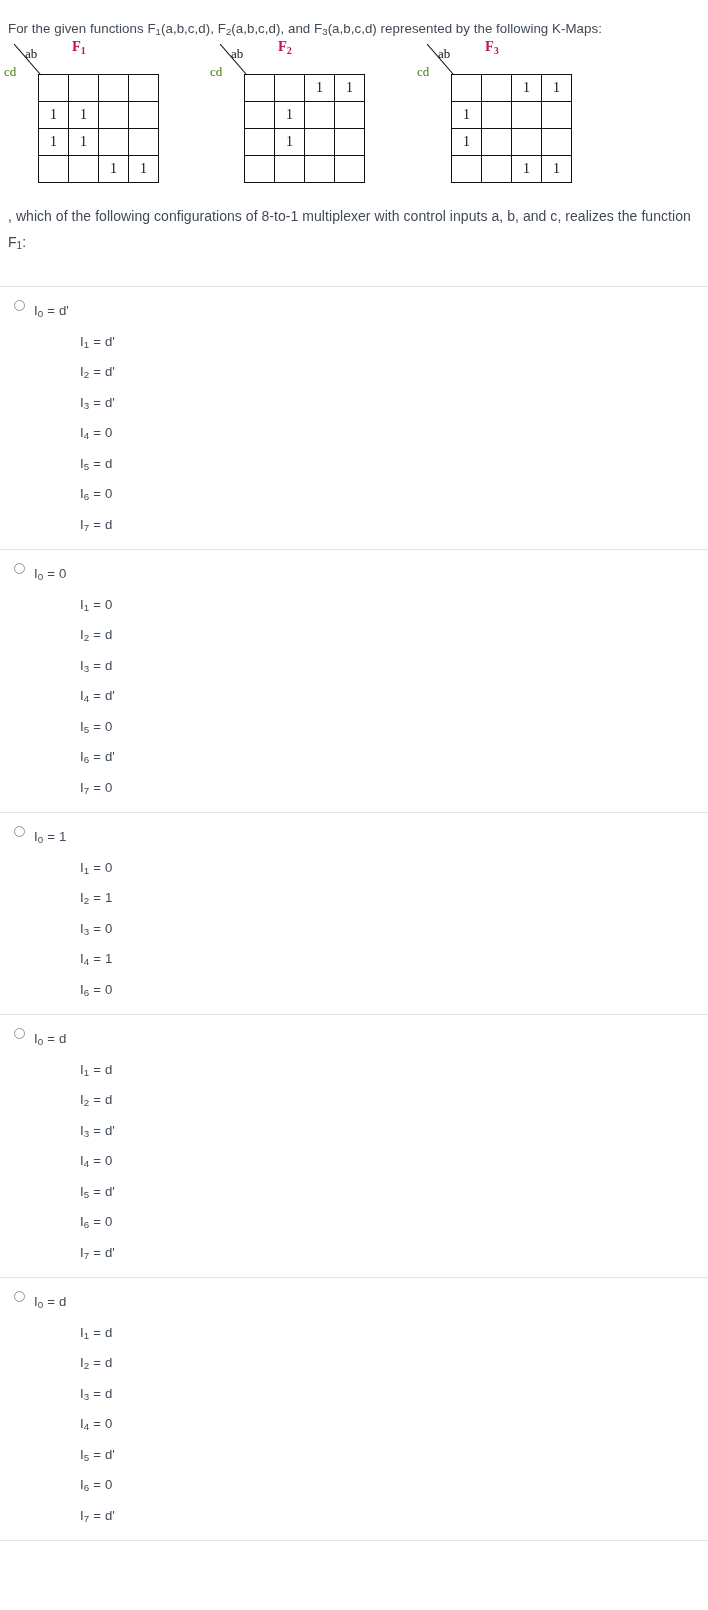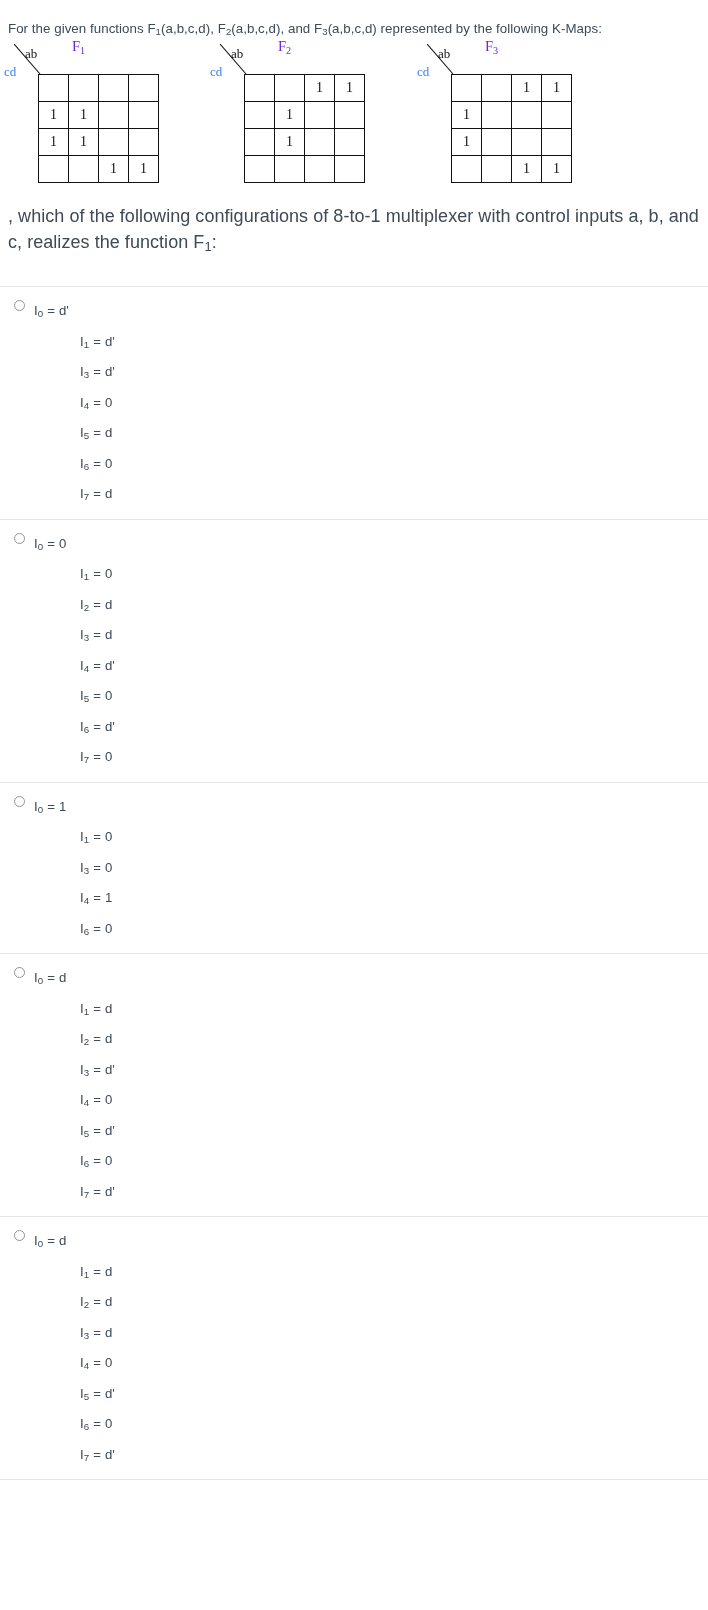--- a/index.html
+++ b/index.html
@@ -26,21 +26,21 @@
     line-height: 21px;
     color: #3f4a56;
     letter-spacing: 0.05px;
     margin-top: 16px;
   }
   .question-tail {
     position: absolute;
     left: 8px;
     top: 203px;
     width: 692px;
-    font-size: 18px;
+    font-size: 14px;
     line-height: 26px;
     color: #3f4a56;
     letter-spacing: 0.05px;
   }
   sub {
     font-size: 0.72em;
     vertical-align: -0.22em;
     line-height: 0;
   }
 
@@ -62,44 +62,44 @@
   }
   .kmap-f1 { left: 2px; }
   .kmap-f2 { left: 208px; }
   .kmap-f3 { left: 415px; }
 
   .kmap-title {
     position: absolute;
     left: 70px;
     top: 0px;
     font-family: "Liberation Serif", serif;
-    font-weight: normal;
+    font-weight: bold;
     font-size: 14.5px;
-    color: #6d28d9;
+    color: #be185d;
     white-space: nowrap;
   }
   .kmap-title sub {
     font-size: 0.7em;
     vertical-align: -0.25em;
   }
   .kmap-lbl-ab {
     position: absolute;
     left: 23px;
     top: 8px;
     font-size: 13px;
     font-family: Liberation Serif, serif;
     color: #111111;
   }
   .kmap-lbl-cd {
     position: absolute;
     left: 2px;
     top: 26px;
     font-size: 13px;
     font-family: "Liberation Serif", serif;
-    color: #3b82f6;
+    color: #4d7c0f;
   }
   .kmap-slash {
     position: absolute;
     left: 12px;
     top: 6px;
     width: 30px;
     height: 32px;
   }
   .kmap-slash line { stroke: #111111; stroke-width: 1.1; }
 
@@ -295,20 +295,21 @@
 <div class="question-tail">
   <span><span>, which of the following configurations of 8-to-1 multiplexer with control inputs a, b, and c, realizes the function F</span><sub>1</sub><span>:</span></span>
 </div>
 
 <div class="options">
     <div class="option">
       <span class="option-radio"></span>
       <ul class="option-lines">
         <li class="option-line first-line"><span>I</span><sub>0</sub><span> = d'</span></li>
         <li class="option-line"><span>I</span><sub>1</sub><span> = d'</span></li>
+        <li class="option-line"><span>I</span><sub>2</sub><span> = d'</span></li>
         <li class="option-line"><span>I</span><sub>3</sub><span> = d'</span></li>
         <li class="option-line"><span>I</span><sub>4</sub><span> = 0</span></li>
         <li class="option-line"><span>I</span><sub>5</sub><span> = d</span></li>
         <li class="option-line"><span>I</span><sub>6</sub><span> = 0</span></li>
         <li class="option-line"><span>I</span><sub>7</sub><span> = d</span></li>
       </ul>
     </div>
     <div class="option">
       <span class="option-radio"></span>
       <ul class="option-lines">
@@ -320,20 +321,21 @@
         <li class="option-line"><span>I</span><sub>5</sub><span> = 0</span></li>
         <li class="option-line"><span>I</span><sub>6</sub><span> = d'</span></li>
         <li class="option-line"><span>I</span><sub>7</sub><span> = 0</span></li>
       </ul>
     </div>
     <div class="option">
       <span class="option-radio"></span>
       <ul class="option-lines">
         <li class="option-line first-line"><span>I</span><sub>0</sub><span> = 1</span></li>
         <li class="option-line"><span>I</span><sub>1</sub><span> = 0</span></li>
+        <li class="option-line"><span>I</span><sub>2</sub><span> = 1</span></li>
         <li class="option-line"><span>I</span><sub>3</sub><span> = 0</span></li>
         <li class="option-line"><span>I</span><sub>4</sub><span> = 1</span></li>
         <li class="option-line"><span>I</span><sub>6</sub><span> = 0</span></li>
       </ul>
     </div>
     <div class="option">
       <span class="option-radio"></span>
       <ul class="option-lines">
         <li class="option-line first-line"><span>I</span><sub>0</sub><span> = d</span></li>
         <li class="option-line"><span>I</span><sub>1</sub><span> = d</span></li>

